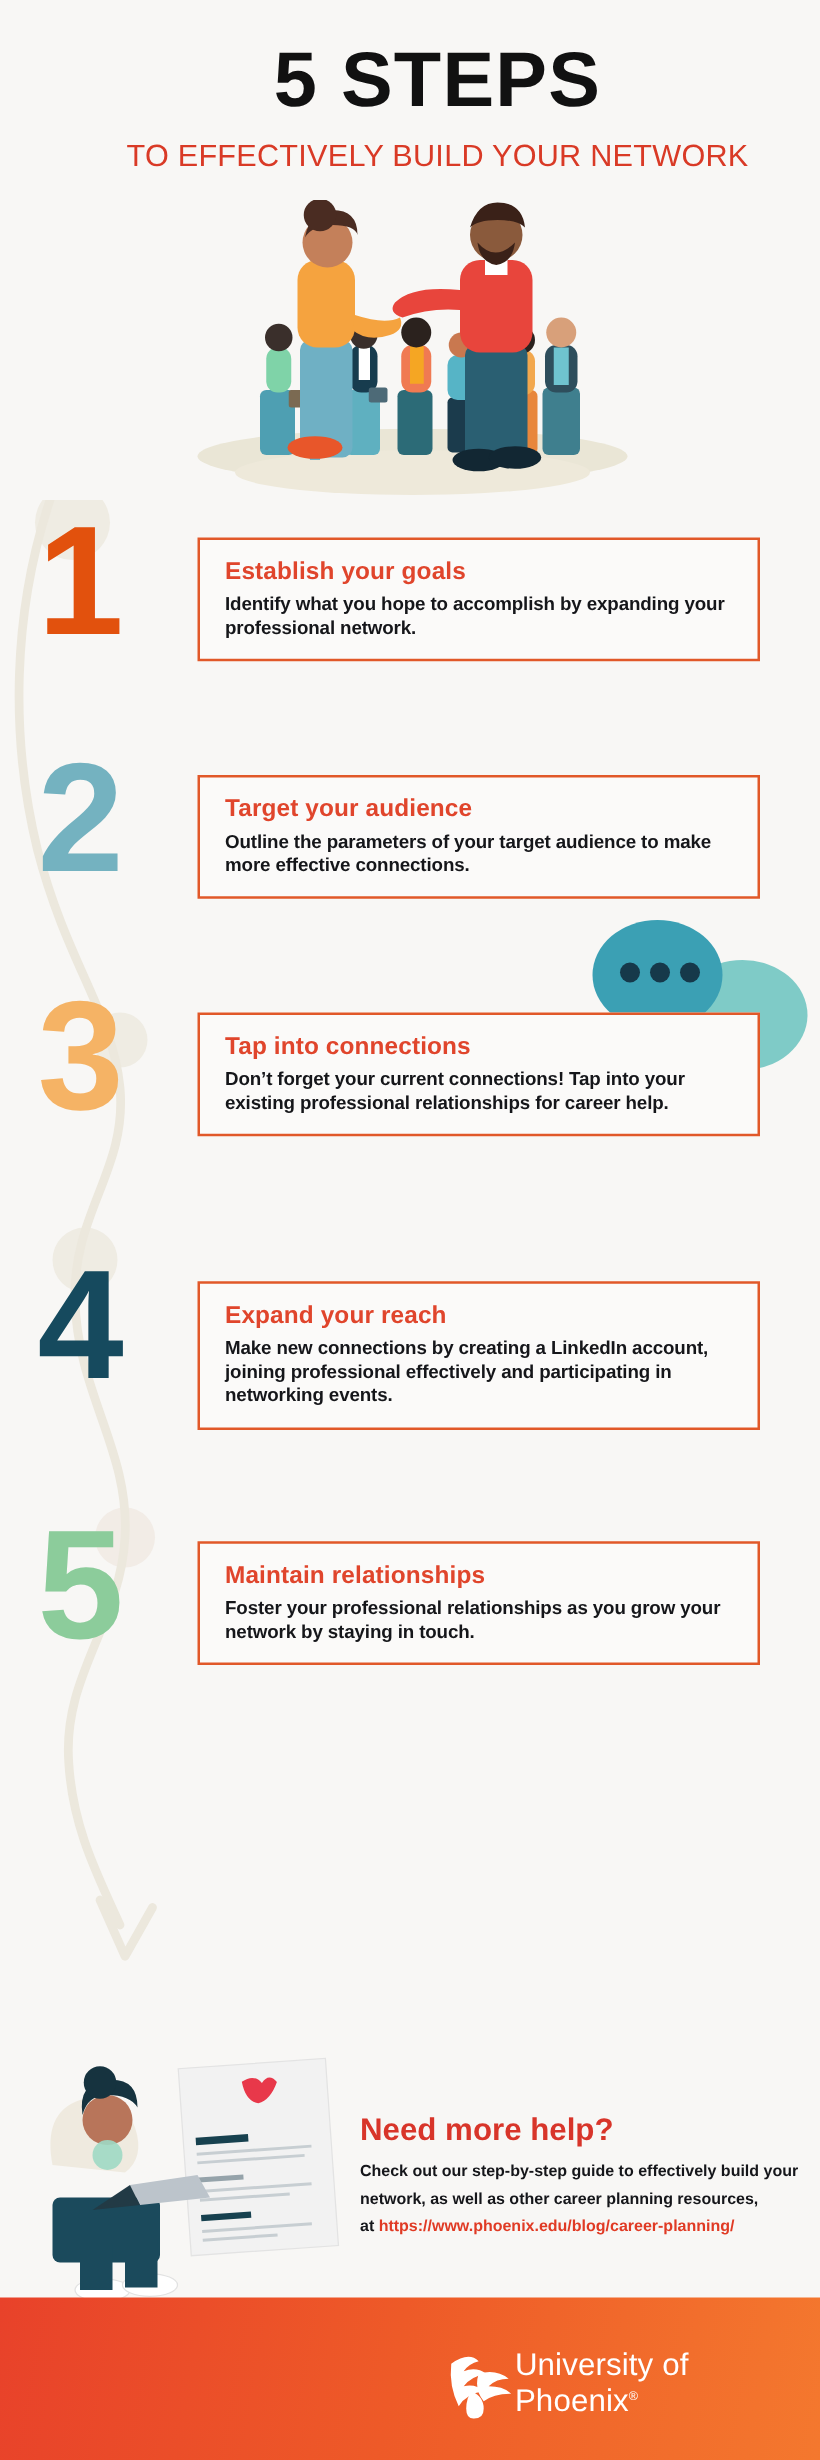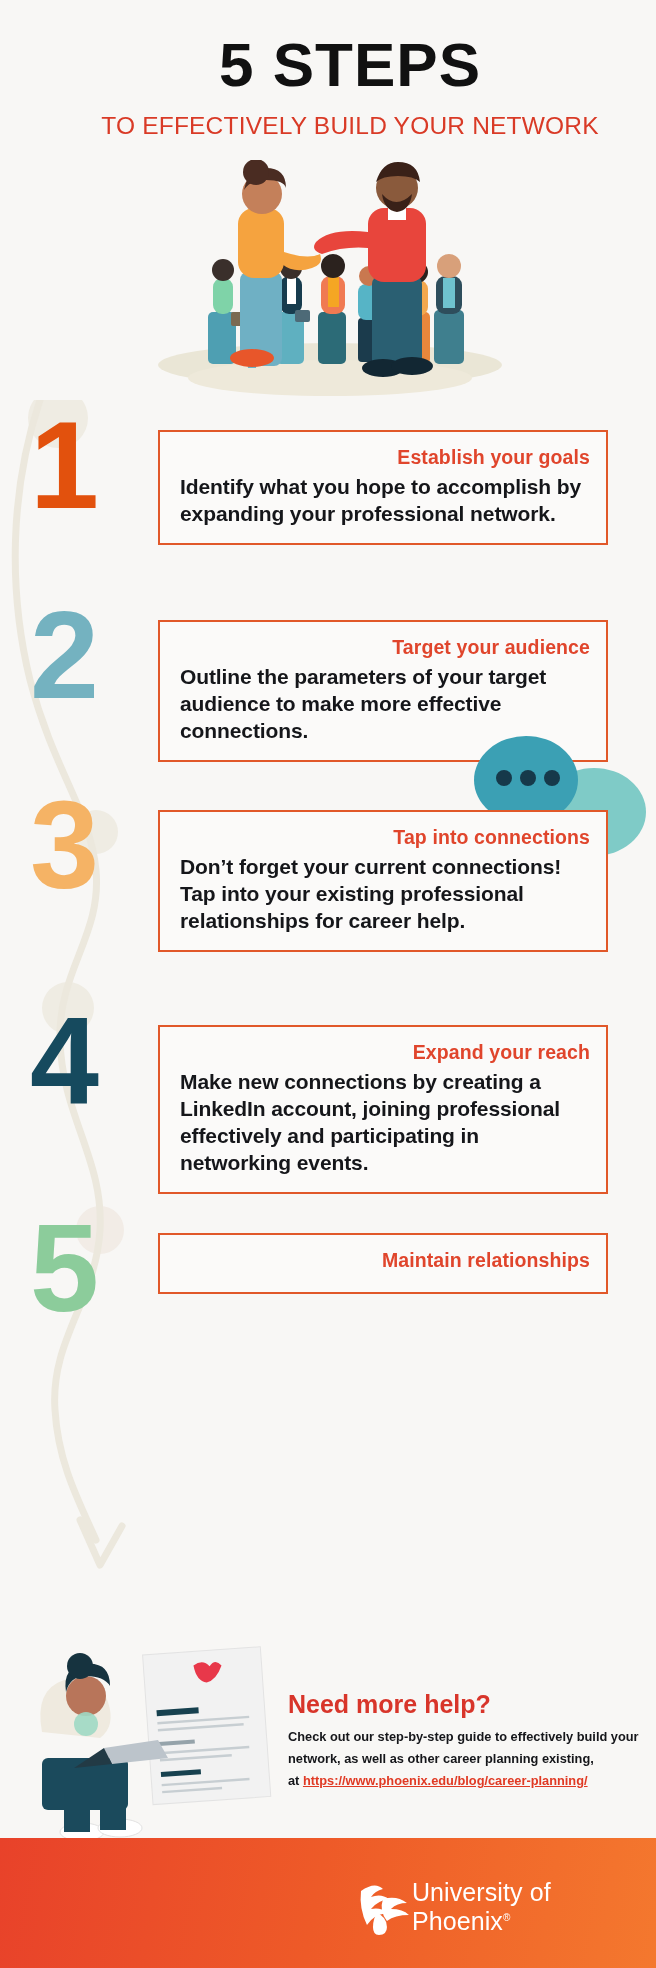--- a/index.html
+++ b/index.html
@@ -42,36 +42,36 @@
     font-family: "Liberation Sans", sans-serif;
   }
   .step-box {
     position: absolute; left: 158px; top: 22px; width: 450px;
     border: 2.4px solid #e15829;
     background: #fbfaf9;
     padding: 14px 16px 15px 20px;
   }
   .step-head {
     color: #e0452c; font-size: 19.5px; font-weight: 700;
-    margin-bottom: 5px; letter-spacing: 0.1px; text-align: right;
+    margin-bottom: 5px; letter-spacing: 0.1px;
   }
   .step-body {
-    color: #15161a; font-size: 21px; font-weight: 700;
+    color: #15161a; font-size: 15px; font-weight: 700;
     line-height: 1.28; letter-spacing: -0.1px;
   }
 
   
   .bubbles { position: absolute; right: 4px; top: -56px; width: 200px; height: 150px; pointer-events: none; }
 
   
   .cta { position: absolute; top: 1636px; left: 0; width: 656px; height: 220px; }
   .cta-text { position: absolute; left: 288px; top: 54px; width: 370px; }
   .cta-head { color: #d8352a; font-size: 25px; font-weight: 700; margin-bottom: 7px; }
   .cta-body { color: #15161a; font-size: 12.8px; font-weight: 700; line-height: 1.72; }
-  .cta-link { color: #e03a24; font-weight: 700; text-decoration: underline; }
+  .cta-link { color: #e03a24; font-weight: 700; }
 
   
   .footer-bar {
     position: absolute; left: 0; top: 1838px; width: 656px; height: 130px;
     background: linear-gradient(100deg, #e8422a 0%, #ee5a28 48%, #f4782e 100%);
   }
   .logo-wrap {
     position: absolute; left: 355px; top: 1878px;
     display: flex; align-items: center; gap: 3px;
   }
@@ -206,20 +206,21 @@
       <div class="step-box">
         <div class="step-head">Expand your reach</div>
         <div class="step-body">Make new connections by creating a LinkedIn account, joining professional effectively and participating in networking events.</div>
       </div>
     </div>
 
     <div class="step">
       <div class="step-num" style="color:#8ccc9b">5</div>
       <div class="step-box">
         <div class="step-head">Maintain relationships</div>
+        <div class="step-body">Foster your professional relationships as you grow your network by staying in touch.</div>
       </div>
     </div>
   </div>
 
   <div class="cta">
 
     <svg width="270" height="220" viewBox="0 0 270 220" style="position:absolute;left:8px;top:0">
 
       <g transform="rotate(-4 180 95)">
         <rect x="140" y="16" width="118" height="150" fill="#f2f2f2" stroke="#e3e3e3"></rect>
@@ -246,21 +247,21 @@
       <ellipse cx="74" cy="196" rx="22" ry="9" fill="#ffffff" stroke="#e2e2e2"></ellipse>
       <ellipse cx="112" cy="192" rx="22" ry="9" fill="#ffffff" stroke="#e2e2e2"></ellipse>
       <rect x="56" y="160" width="26" height="36" fill="#1b4a5c"></rect>
       <rect x="92" y="156" width="26" height="38" fill="#1b4a5c"></rect>
     </svg>
 
     <div class="cta-text">
       <div class="cta-head">Need more help?</div>
       <div class="cta-body">
         <span>Check out our step-by-step guide to effectively build your</span><br>
-        <span>network, as well as other career planning existing,</span><br>
+        <span>network, as well as other career planning resources,</span><br>
         <span>at </span><span class="cta-link">https://www.phoenix.edu/blog/career-planning/</span>
       </div>
     </div>
   </div>
 
   <div class="footer-bar"></div>
   <div class="logo-wrap">
     <svg width="54" height="56" viewBox="0 0 54 56">
       <path d="M6 12 q14 -10 22 -2 q-8 2 -12 8 q10 -4 18 2 q-12 2 -18 10 q10 -2 16 4 q-14 2 -20 12 q-8 -16 -6 -34z" fill="#ffffff"></path>
       <path d="M28 20 q14 -4 24 4 q-10 0 -16 6 q12 0 18 6 q-14 0 -22 6 q-8 -10 -4 -22z" fill="#ffffff"></path>

